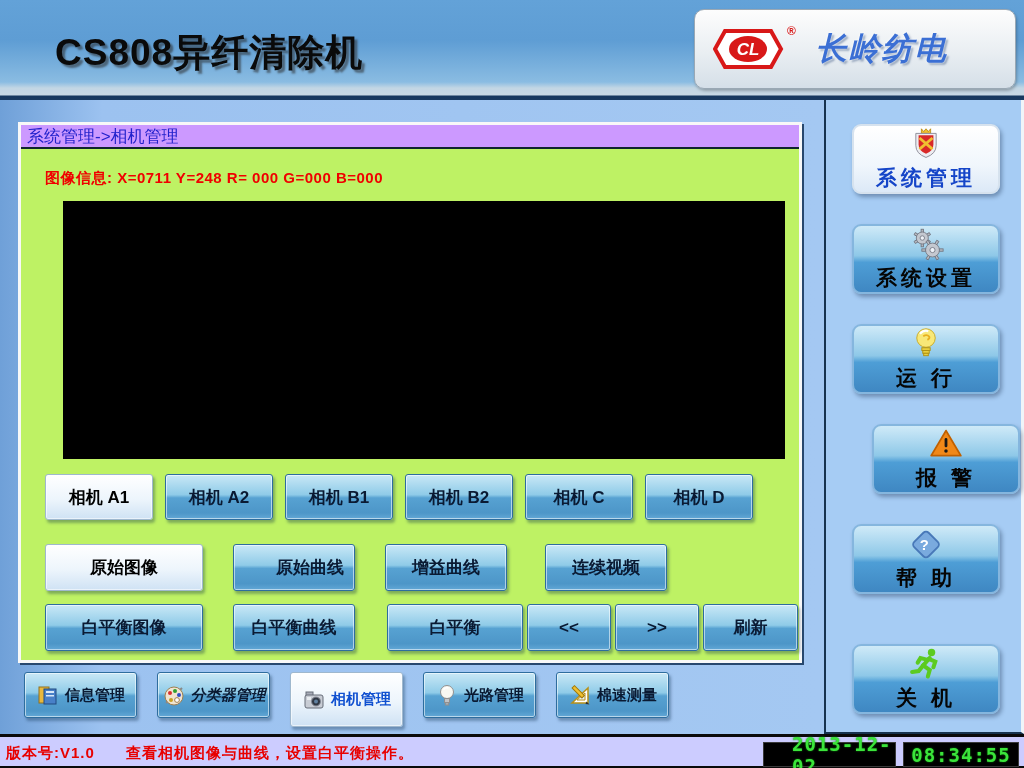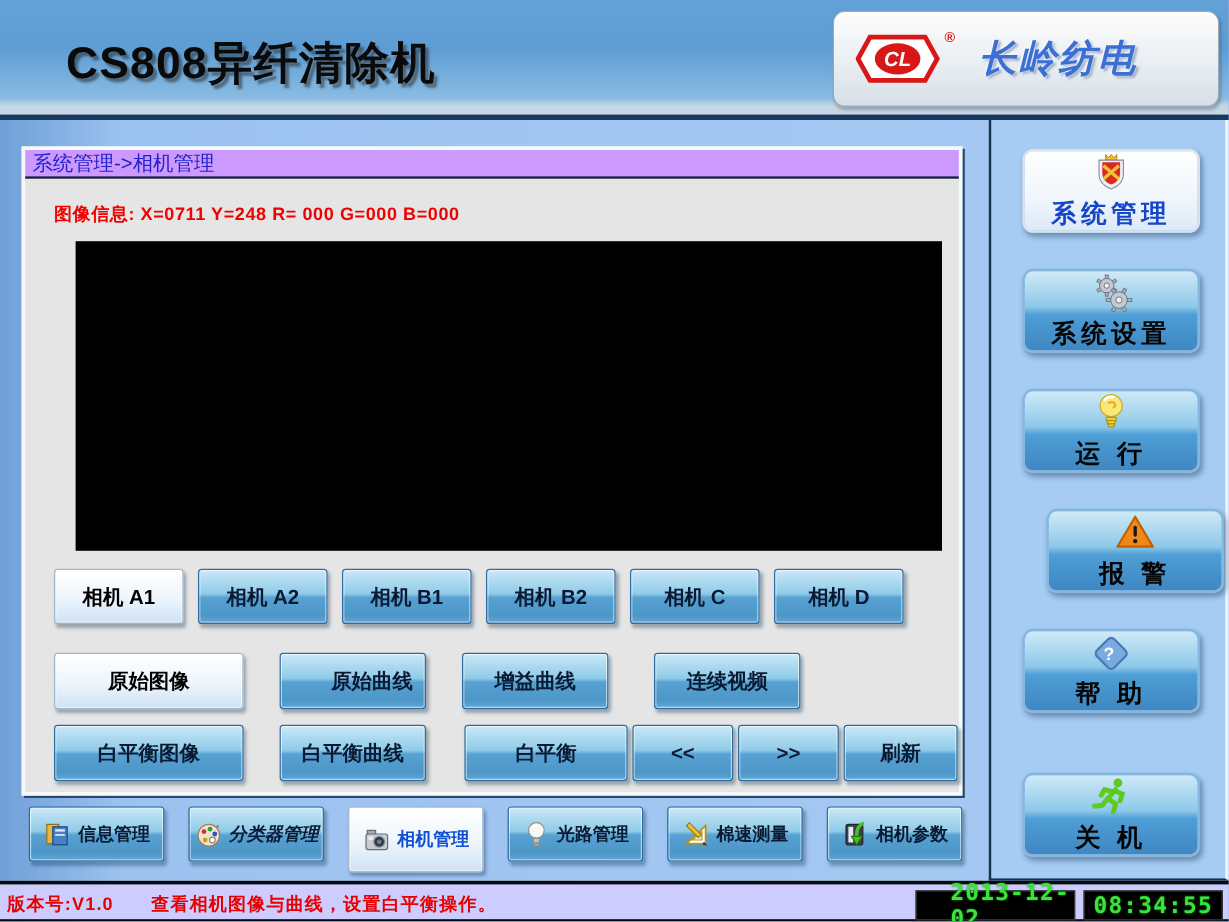--- a/index.html
+++ b/index.html
@@ -16,21 +16,21 @@
     background:linear-gradient(180deg,#FDFDFD 0%, #E9EEF2 55%, #D5DFE8 100%); border:1px solid #9AA8B4; box-shadow:1px 2px 3px rgba(0,0,0,0.25);
     display:flex; align-items:center; padding-left:18px; }
   .brand-name { font-size:31px; font-weight:bold; color:#3B6FD4; margin-left:22px; letter-spacing:2px;
     text-shadow:0 0 3px #FFFFFF, 2px 2px 2px rgba(120,140,170,0.8); font-style:italic; }
   .reg-mark { color:#D81818; font-size:12px; font-weight:bold; position:relative; top:-18px; left:2px; }
 
   
   .main-panel { position:absolute; left:18px; top:122px; width:784px; height:541px;
     border:3px solid #F8F8F8; box-shadow:2px 2px 0 #28486E; background:#CCFEFF; }
   .breadcrumb { height:24px; background:#CC99FF; color:#2222CC; font-size:17px; line-height:23px; padding-left:6px; border-bottom:2px solid #10242E; }
-  .content { position:relative; width:100%; height:511px; background:#e5e5e5; }
+  .content { position:relative; width:100%; height:511px; background:#bef264; }
   .image-info { position:absolute; left:24px; top:20px; color:#F00000; font-weight:bold; font-size:15px; letter-spacing:0.5px; }
   .black-view { position:absolute; left:42px; top:52px; width:722px; height:258px; background:#000; }
 
   
   .btn { position:absolute; border:1px solid #2E6D9E; border-radius:3px; color:#0A1A33; font-weight:bold; font-size:17px;
     background:linear-gradient(180deg,#C9E8F6 0%, #8FCBE8 45%, #57A2D2 52%, #4D96C8 86%, #63A8D6 100%);
     box-shadow:inset 0 0 0 1px rgba(255,255,255,0.55), 2px 3px 3px rgba(10,40,70,0.35);
     display:flex; align-items:center; justify-content:center; cursor:pointer; }
   .btn.sel { background:linear-gradient(180deg,#FFFFFF 0%, #EDF5FC 55%, #CFE2F4 100%); color:#000; border-color:#9FB8CE; }
 
@@ -155,29 +155,20 @@
   <div class="btn tab" style="left:556px;">
     <svg class="ticon" viewBox="0 0 24 24">
       <path d="M4 20 L20 20 L20 5 Z" fill="#FFFFFF" stroke="#B89018" stroke-width="1.5"></path>
       <path d="M9 17 L17 17 L17 10 Z" fill="#E6F2FA" stroke="#B89018"></path>
       <rect x="3" y="7" width="14" height="3.4" fill="#F0C030" stroke="#A07808" transform="rotate(45 10 9)"></rect>
       <path d="M18.5 18.5 L21.5 21.5 L17.5 21 Z" fill="#303030"></path>
     </svg>
     <span>棉速测量</span>
   </div>
 
-  <div class="btn tab" style="left:689px;">
-    <svg class="ticon" viewBox="0 0 24 24">
-      <rect x="4" y="4" width="14" height="17" rx="2" fill="#38404C" stroke="#20242C"></rect>
-      <rect x="6" y="6" width="4" height="13" fill="#E8ECF0"></rect>
-      <path d="M19 3 c-4 1 -6 5 -6 9 l0 3" stroke="#48C020" stroke-width="3" fill="none"></path>
-      <path d="M8.6 14 L13 21 L17.4 14 Z" fill="#48C020" stroke="#207808"></path>
-    </svg>
-    <span>相机参数</span>
-  </div>
 
   <div class="sidebar">
 
     <div class="side-btn sel" style="top:24px;">
       <svg class="sicon" viewBox="0 0 40 40">
         <path d="M15 3 l2.5 3 l2.5 -3 l2.5 3 l2.5 -3 v5 h-10 z" fill="#F0C030" stroke="#B08000" stroke-width="0.8"></path>
         <path d="M9 8 h22 v13 q0 9 -11 13 q-11 -4 -11 -13 z" fill="#EDEDF2" stroke="#8A8A96"></path>
         <path d="M12 10 h16 v10 q0 7 -8 10 q-8 -3 -8 -10 z" fill="#D82828"></path>
         <path d="M13 13 L27 25 M27 13 L13 25" stroke="#F0C030" stroke-width="3"></path>
       </svg>

